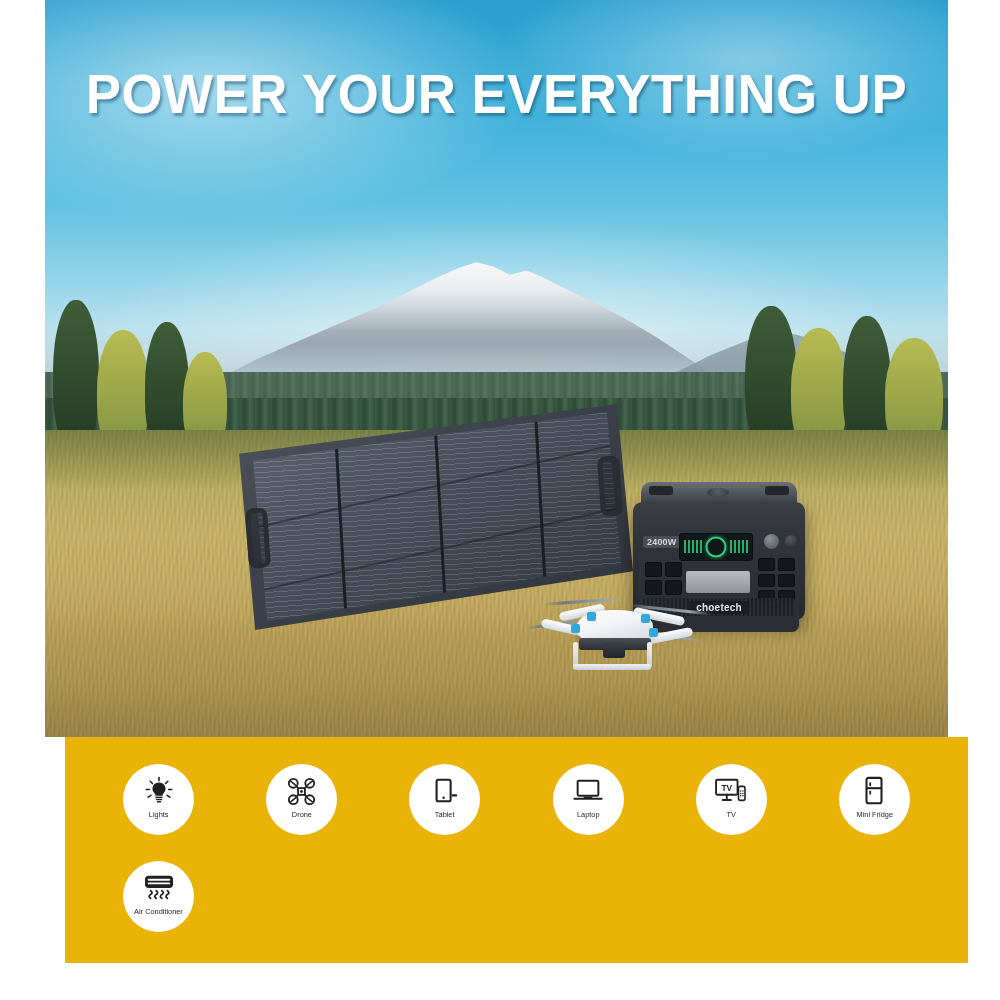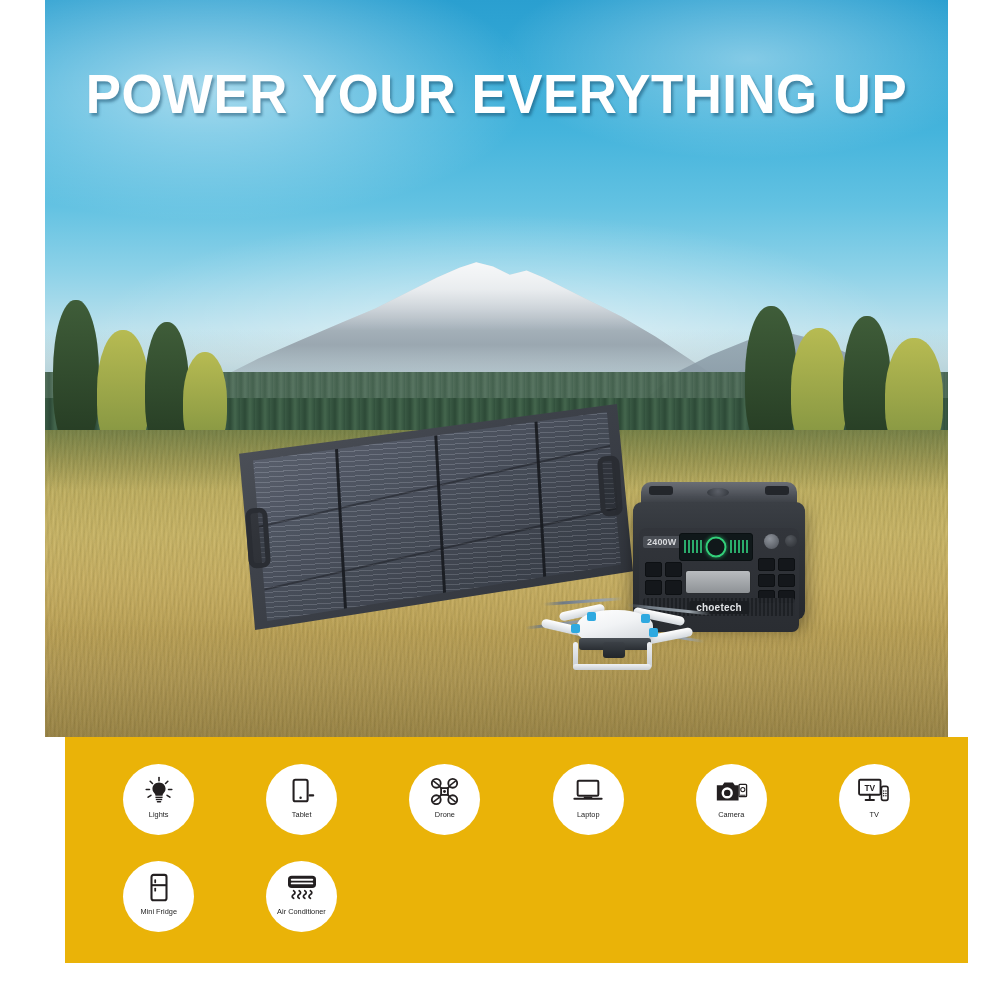--- a/index.html
+++ b/index.html
@@ -619,33 +619,20 @@
                 <line x1="6.6" y1="5.6" x2="9" y2="8"></line>
                 <line x1="25.4" y1="5.6" x2="23" y2="8"></line>
                 <line x1="2.4" y1="14.4" x2="5.8" y2="14.4"></line>
                 <line x1="29.6" y1="14.4" x2="26.2" y2="14.4"></line>
                 <line x1="4.4" y1="22.6" x2="7.4" y2="20.6"></line>
                 <line x1="27.6" y1="22.6" x2="24.6" y2="20.6"></line>
               </g>
             </svg>
           </div>
           <div class="icon-label">Lights</div>
-        </div>
-      </div>
-
-      <div class="icon-cell">
-        <div class="icon-bubble">
-          <div class="icon-glyph">
-            <svg width="30" height="30" viewBox="0 0 32 32">
-              <rect x="7" y="4" width="15" height="23" rx="2" fill="none" stroke="#231f20" stroke-width="2.2"></rect>
-              <circle cx="14.5" cy="23.2" r="1.3" fill="#231f20"></circle>
-              <rect x="23" y="19.4" width="6" height="2.4" rx="1" fill="#231f20"></rect>
-            </svg>
-          </div>
-          <div class="icon-label">Tablet</div>
         </div>
       </div>
 
       <div class="icon-cell">
         <div class="icon-bubble">
           <div class="icon-glyph">
             <svg width="31" height="31" viewBox="0 0 32 32">
               <g fill="none" stroke="#231f20" stroke-width="1.9">
                 <circle cx="7.5" cy="7.5" r="4.6"></circle>
                 <circle cx="24.5" cy="7.5" r="4.6"></circle>
@@ -666,46 +653,44 @@
               </g>
             </svg>
           </div>
           <div class="icon-label">Drone</div>
         </div>
       </div>
 
       <div class="icon-cell">
         <div class="icon-bubble">
           <div class="icon-glyph">
+            <svg width="30" height="30" viewBox="0 0 32 32">
+              <rect x="7" y="4" width="15" height="23" rx="2" fill="none" stroke="#231f20" stroke-width="2.2"></rect>
+              <circle cx="14.5" cy="23.2" r="1.3" fill="#231f20"></circle>
+              <rect x="23" y="19.4" width="6" height="2.4" rx="1" fill="#231f20"></rect>
+            </svg>
+          </div>
+          <div class="icon-label">Tablet</div>
+        </div>
+      </div>
+
+      <div class="icon-cell">
+        <div class="icon-bubble">
+          <div class="icon-glyph">
             <svg width="32" height="30" viewBox="0 0 34 30">
               <rect x="6" y="4" width="22" height="16" rx="1.4" fill="none" stroke="#231f20" stroke-width="2.1"></rect>
               <path d="M2.5 23.2h29" stroke="#231f20" stroke-width="2.1" stroke-linecap="round"></path>
               <rect x="12.5" y="21" width="9" height="1.6" fill="#231f20"></rect>
             </svg>
           </div>
           <div class="icon-label">Laptop</div>
         </div>
       </div>
 
 
-      <div class="icon-cell">
-        <div class="icon-bubble">
-          <div class="icon-glyph">
-            <svg width="34" height="28" viewBox="0 0 36 28">
-              <path d="M3 8h6l2-3h9l2 3h4v16H3z" fill="#231f20"></path>
-              <circle cx="14" cy="16" r="6" fill="#ffffff"></circle>
-              <circle cx="14" cy="16" r="3.4" fill="#231f20"></circle>
-              <rect x="26.5" y="7" width="8" height="13" rx="1" fill="#ffffff" stroke="#231f20" stroke-width="1.4"></rect>
-              <circle cx="30.5" cy="12.5" r="2.2" fill="none" stroke="#231f20" stroke-width="1.1"></circle>
-              <path d="M27.6 18.5h5.8" stroke="#231f20" stroke-width="1"></path>
-            </svg>
-          </div>
-          <div class="icon-label">Camera</div>
-        </div>
-      </div>
 
       <div class="icon-cell">
         <div class="icon-bubble">
           <div class="icon-glyph">
             <svg width="34" height="28" viewBox="0 0 36 30">
               <rect x="2" y="3" width="23" height="16" rx="1.3" fill="none" stroke="#231f20" stroke-width="2"></rect>
               <text x="13.5" y="14.6" font-family="Liberation Sans, sans-serif" font-size="9" font-weight="700" fill="#231f20" text-anchor="middle">TV</text>
               <path d="M13.5 19v5M9 24.6h9" stroke="#231f20" stroke-width="2" stroke-linecap="round"></path>
               <rect x="26" y="10" width="7" height="15" rx="2" fill="none" stroke="#231f20" stroke-width="1.7"></rect>
               <g fill="#231f20">

